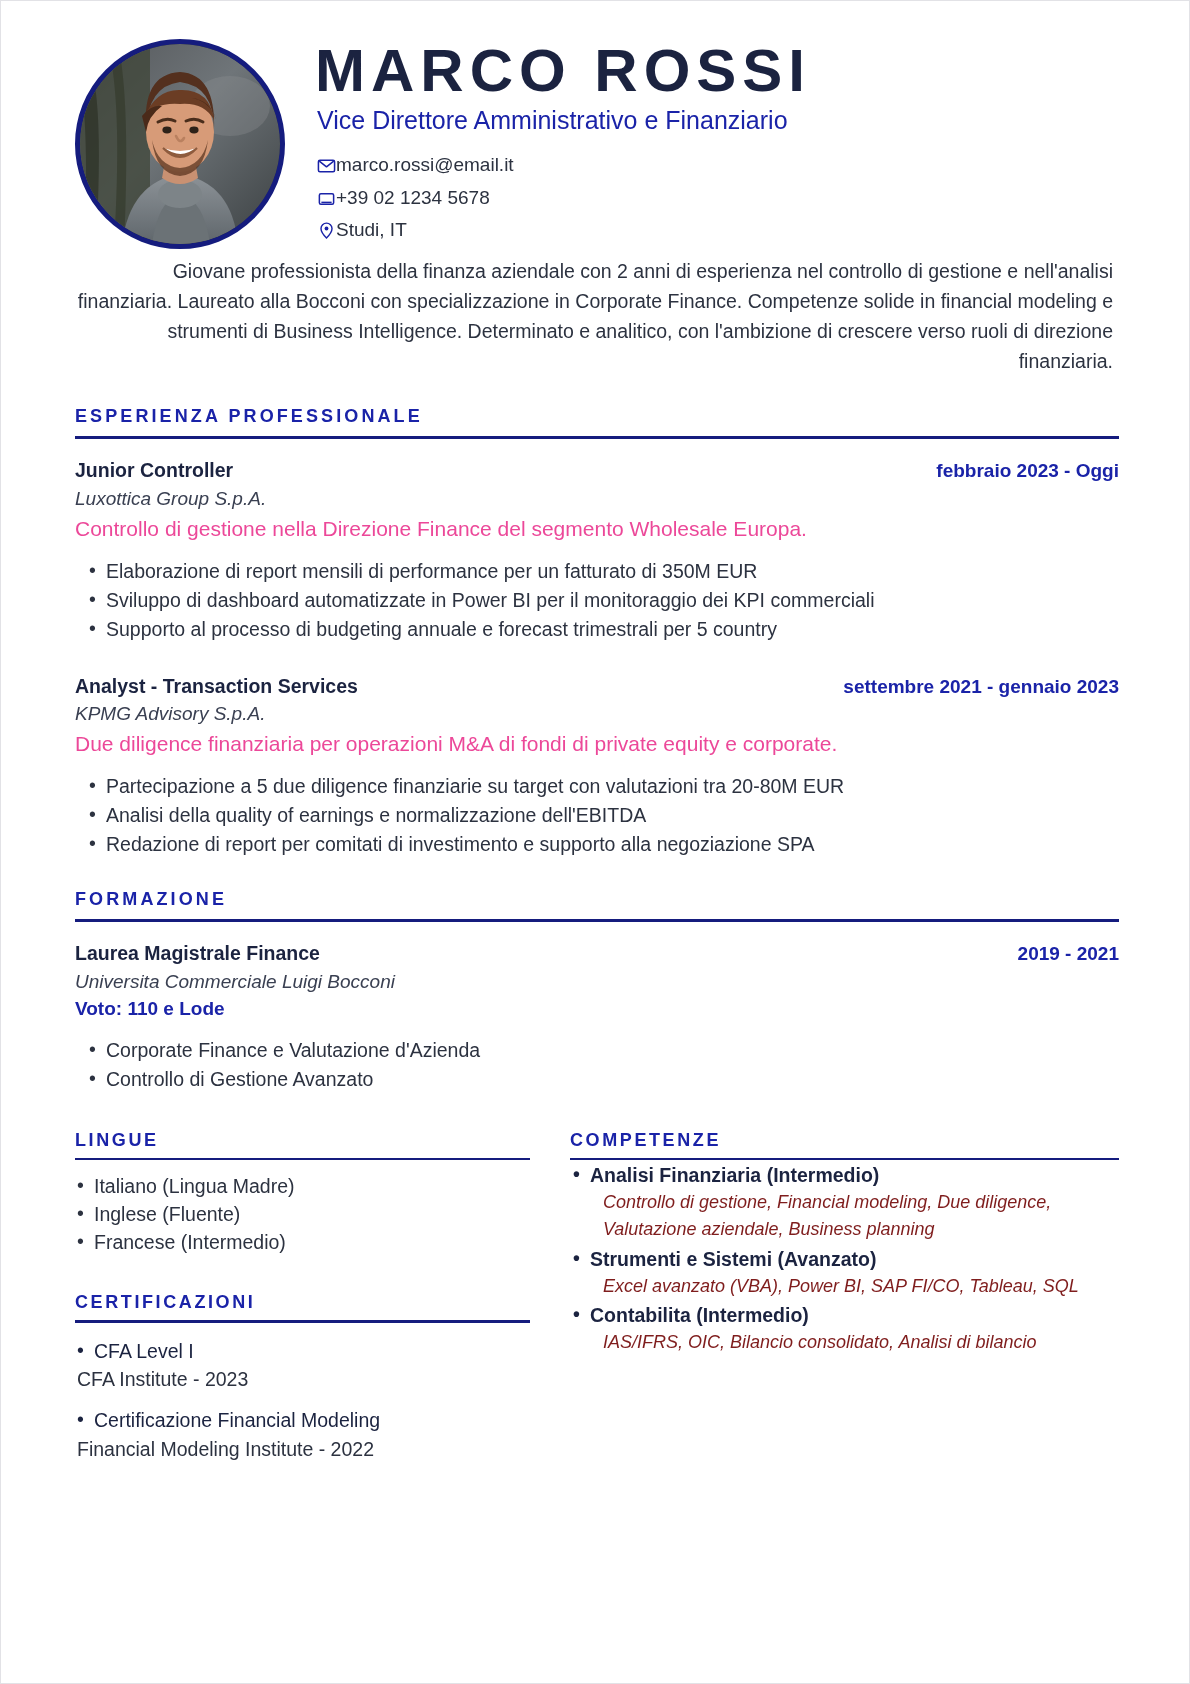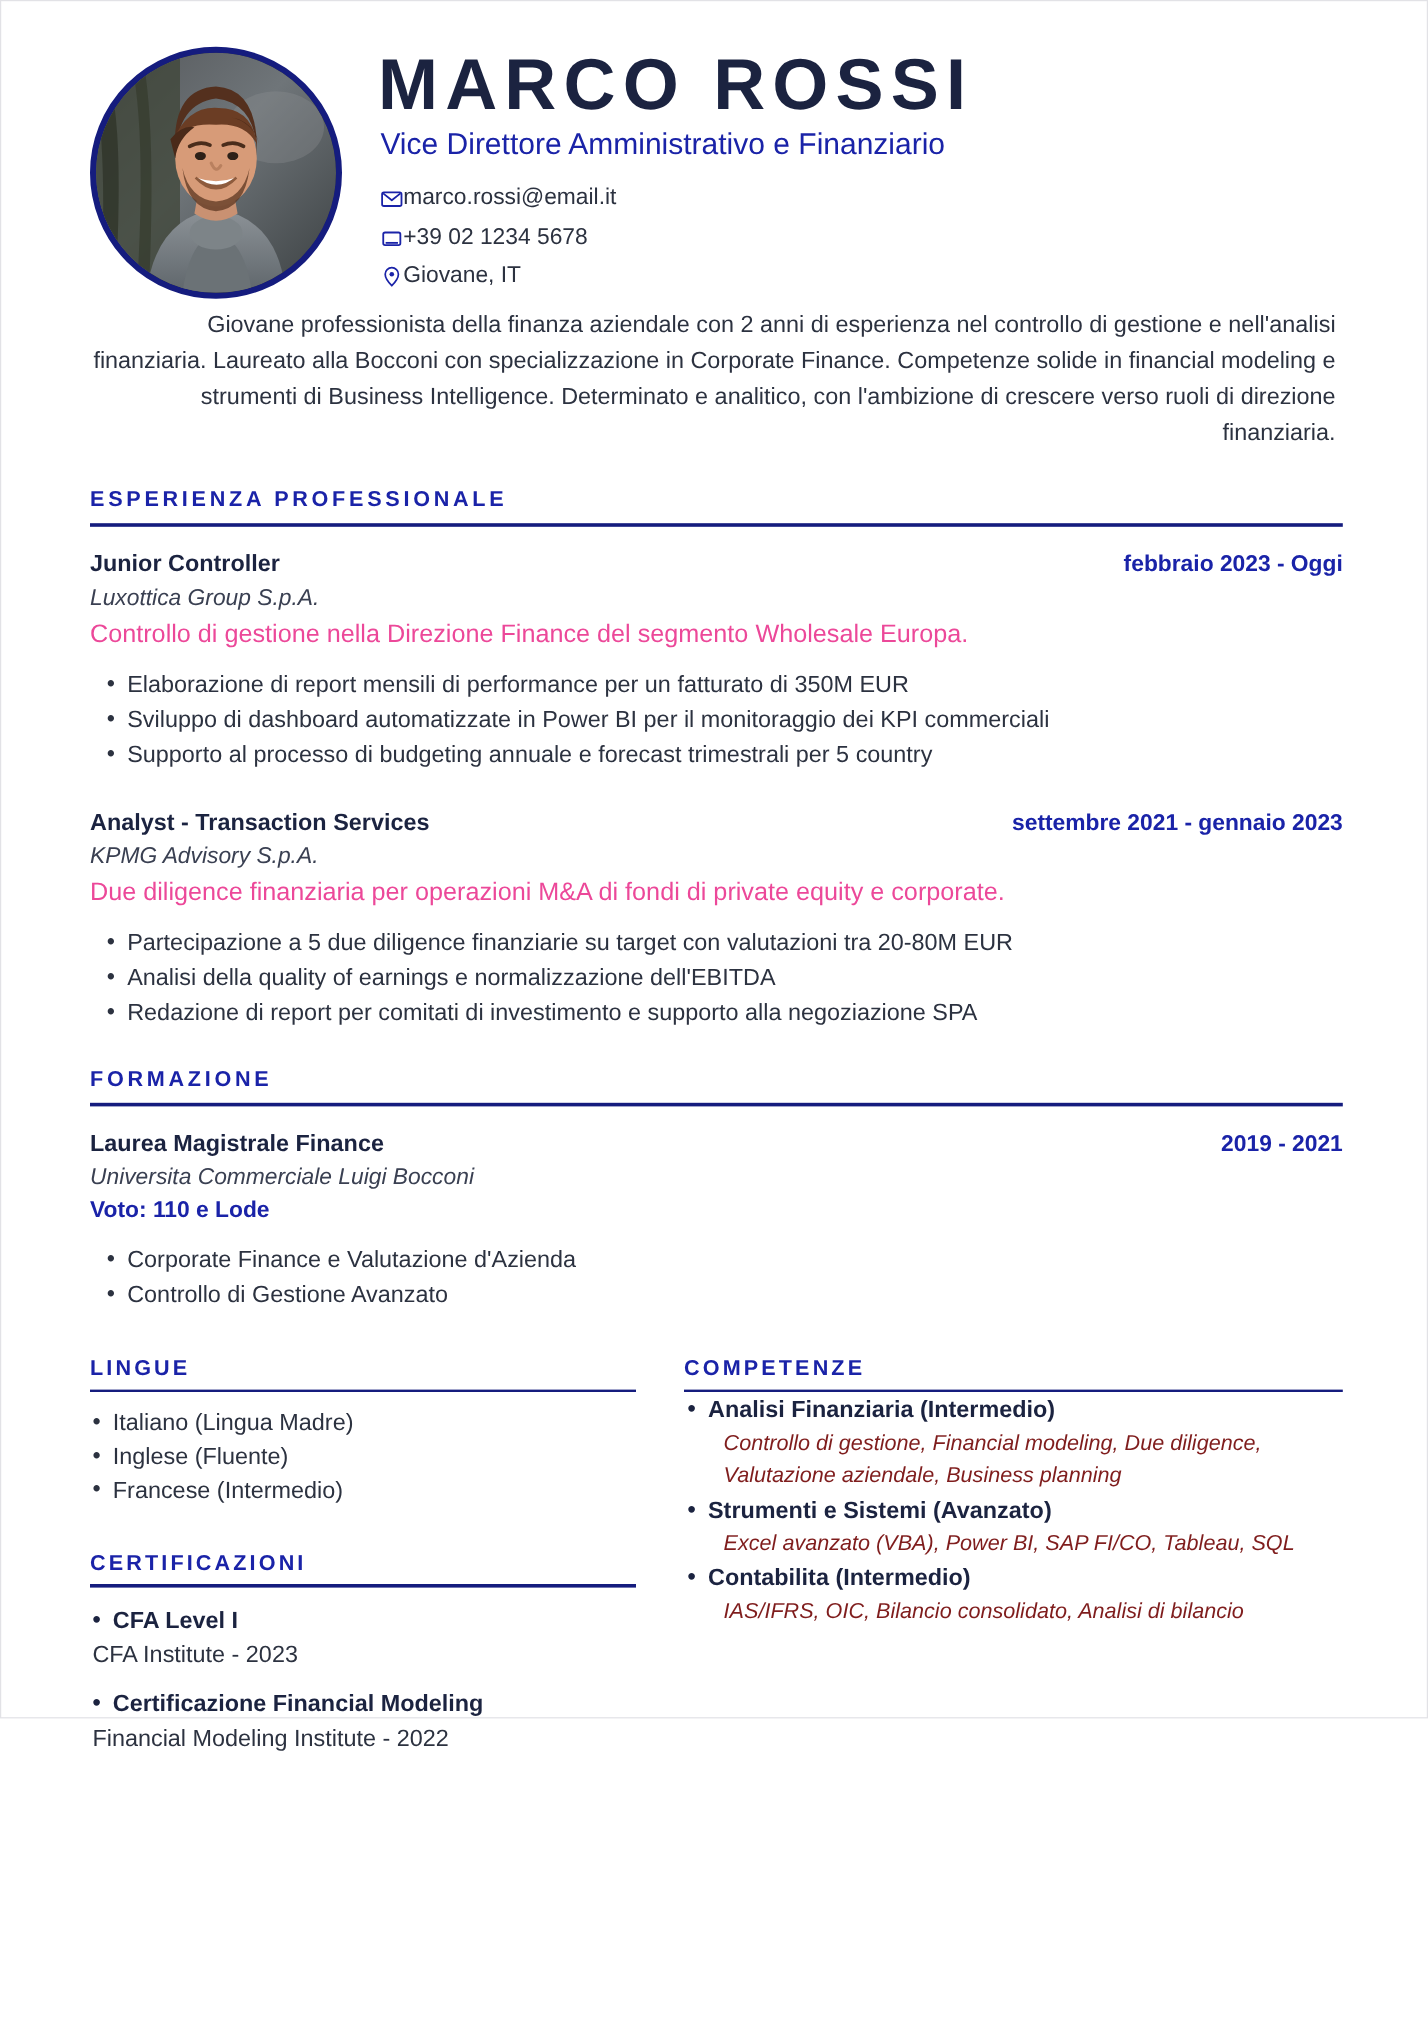--- a/index.html
+++ b/index.html
@@ -10,21 +10,21 @@
   body {
     width: 1190px;
     height: 1684px;
     font-family: "Liberation Sans", sans-serif;
     color: #1f2430;
     -webkit-font-smoothing: antialiased;
   }
   .page {
     position: relative;
     width: 1190px;
-    height: 1432px;
+    height: 1684px;
     box-sizing: border-box;
     background: #ffffff;
     border: 1px solid #e2e2e6;
     padding: 34px 70px 60px 74px;
   }
 
   
   .header {
     display: flex;
     align-items: flex-start;
@@ -210,21 +210,21 @@
     content: "\2022";
     position: absolute;
     left: 0;
     top: -1px;
   }
 
   .cert-item { margin-top: 16px; padding-left: 2px; }
   .cert-item:first-of-type { margin-top: 14px; }
   .cert-name {
     font-size: 19.5px;
-    font-weight: bold;
+    font-weight: normal;
     color: #1b2340;
     line-height: 1.3;
     position: relative;
     padding-left: 17px;
     margin-top: 12px;
   }
   .cert-name::before {
     content: "\2022";
     position: absolute;
     left: 0;
@@ -332,21 +332,21 @@
         <span>+39 02 1234 5678</span>
       </div>
 
       <div class="contact-line">
         <span class="ic">
           <svg width="19" height="19" viewBox="0 0 20 20" aria-hidden="true">
             <path d="M10 2.2 c-3.2 0 -5.8 2.5 -5.8 5.7 c0 4.2 5.8 10 5.8 10 s5.8 -5.8 5.8 -10 c0 -3.2 -2.6 -5.7 -5.8 -5.7z" fill="none" stroke="currentColor" stroke-width="1.5"></path>
             <circle cx="10" cy="7.9" r="2" fill="currentColor"></circle>
           </svg>
         </span>
-        <span>Giovane, IT</span>
+        <span>Studi, IT</span>
       </div>
     </div>
   </div>
 
   <div class="summary">Giovane professionista della finanza aziendale con 2 anni di esperienza nel controllo di gestione e nell'analisi finanziaria. Laureato alla Bocconi con specializzazione in Corporate Finance. Competenze solide in financial modeling e strumenti di Business Intelligence. Determinato e analitico, con l'ambizione di crescere verso ruoli di direzione finanziaria.</div>
 
   <div class="section">
     <div class="section-title">ESPERIENZA PROFESSIONALE</div>
     <div class="rule"></div>
 

